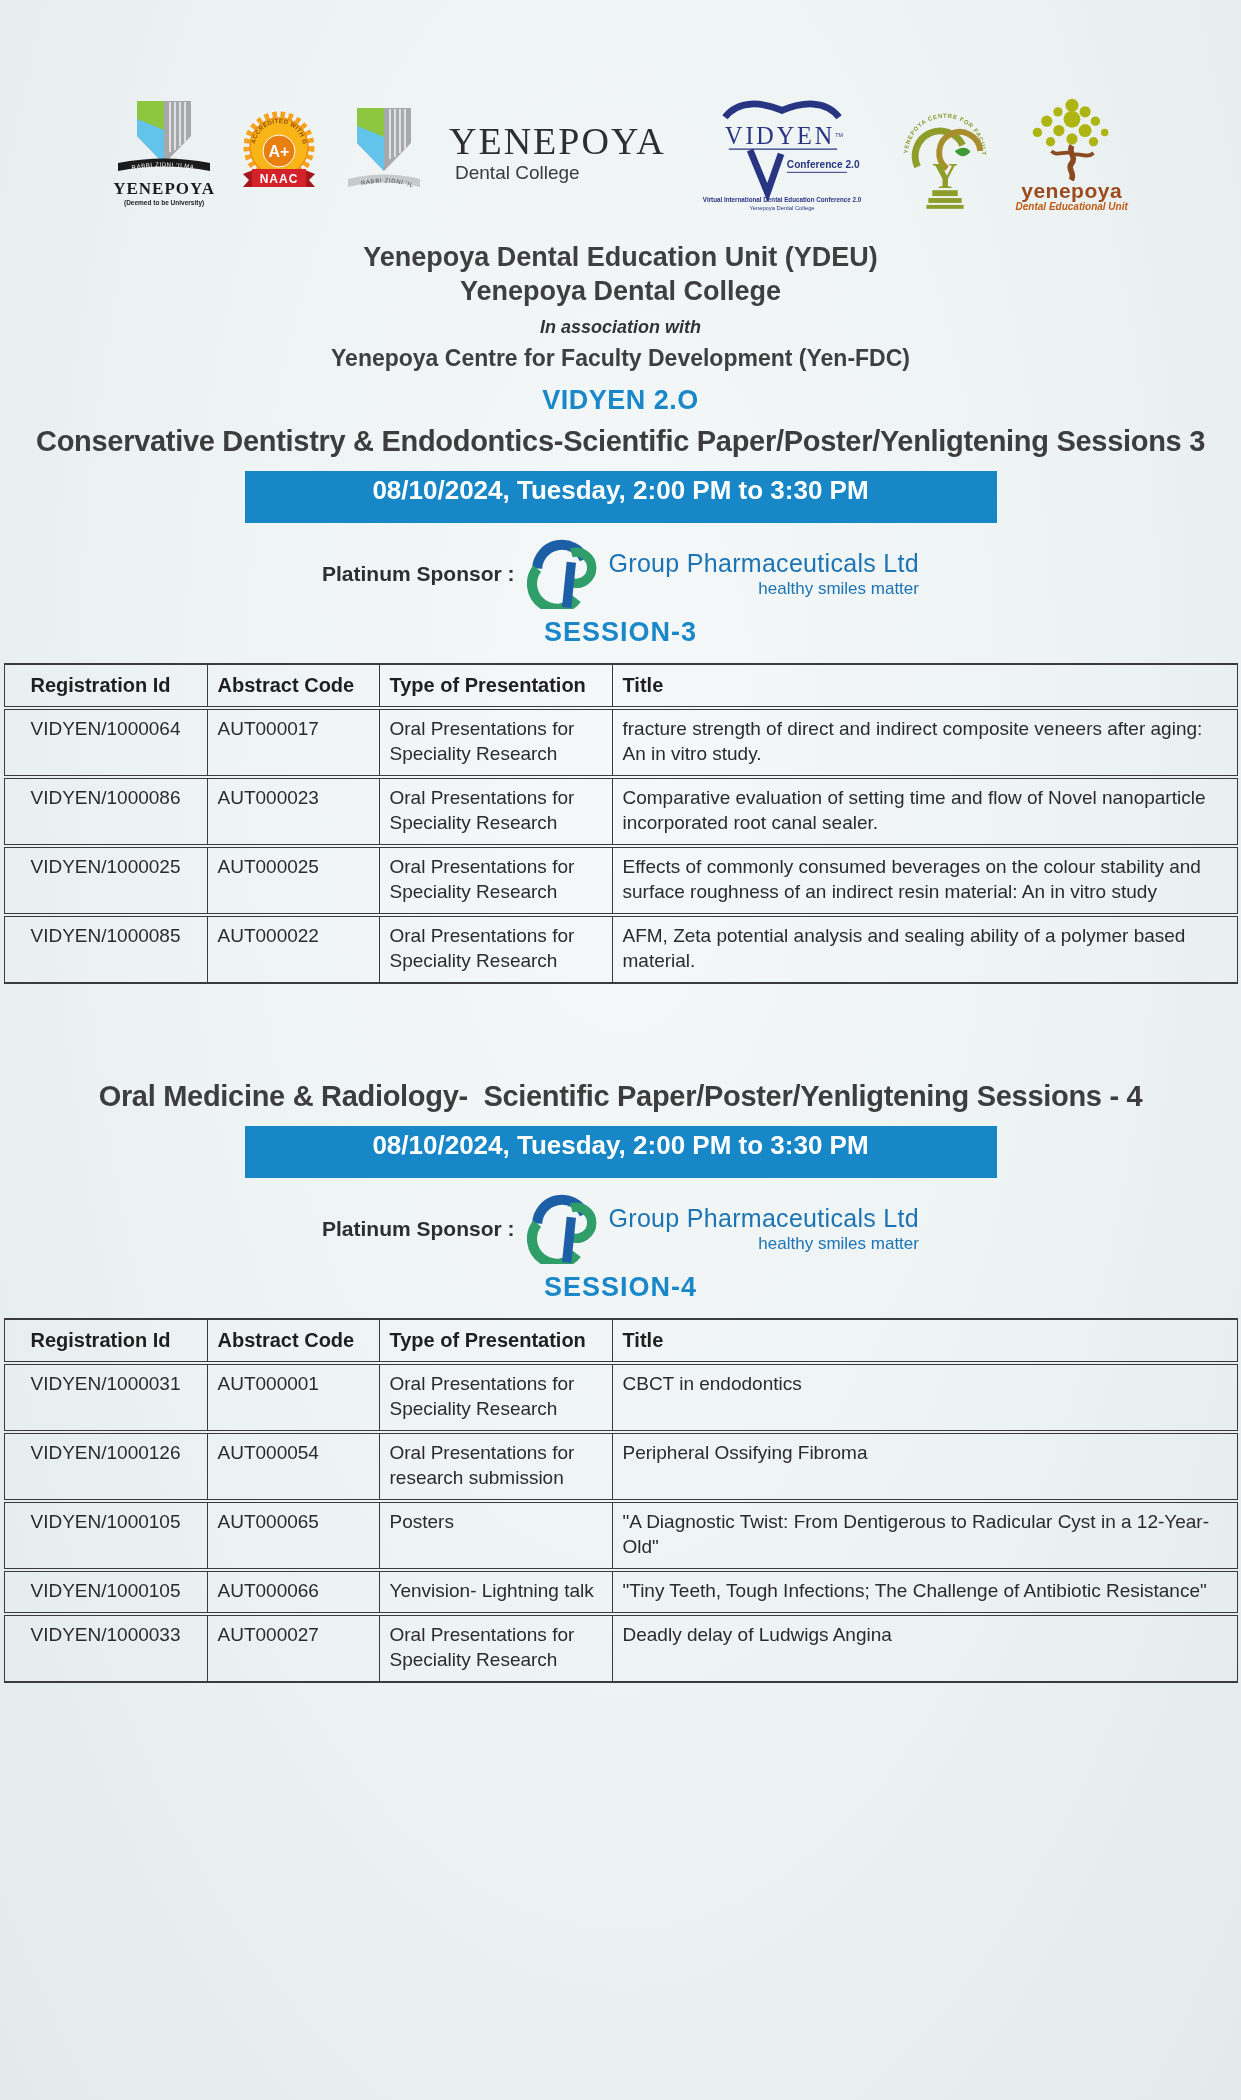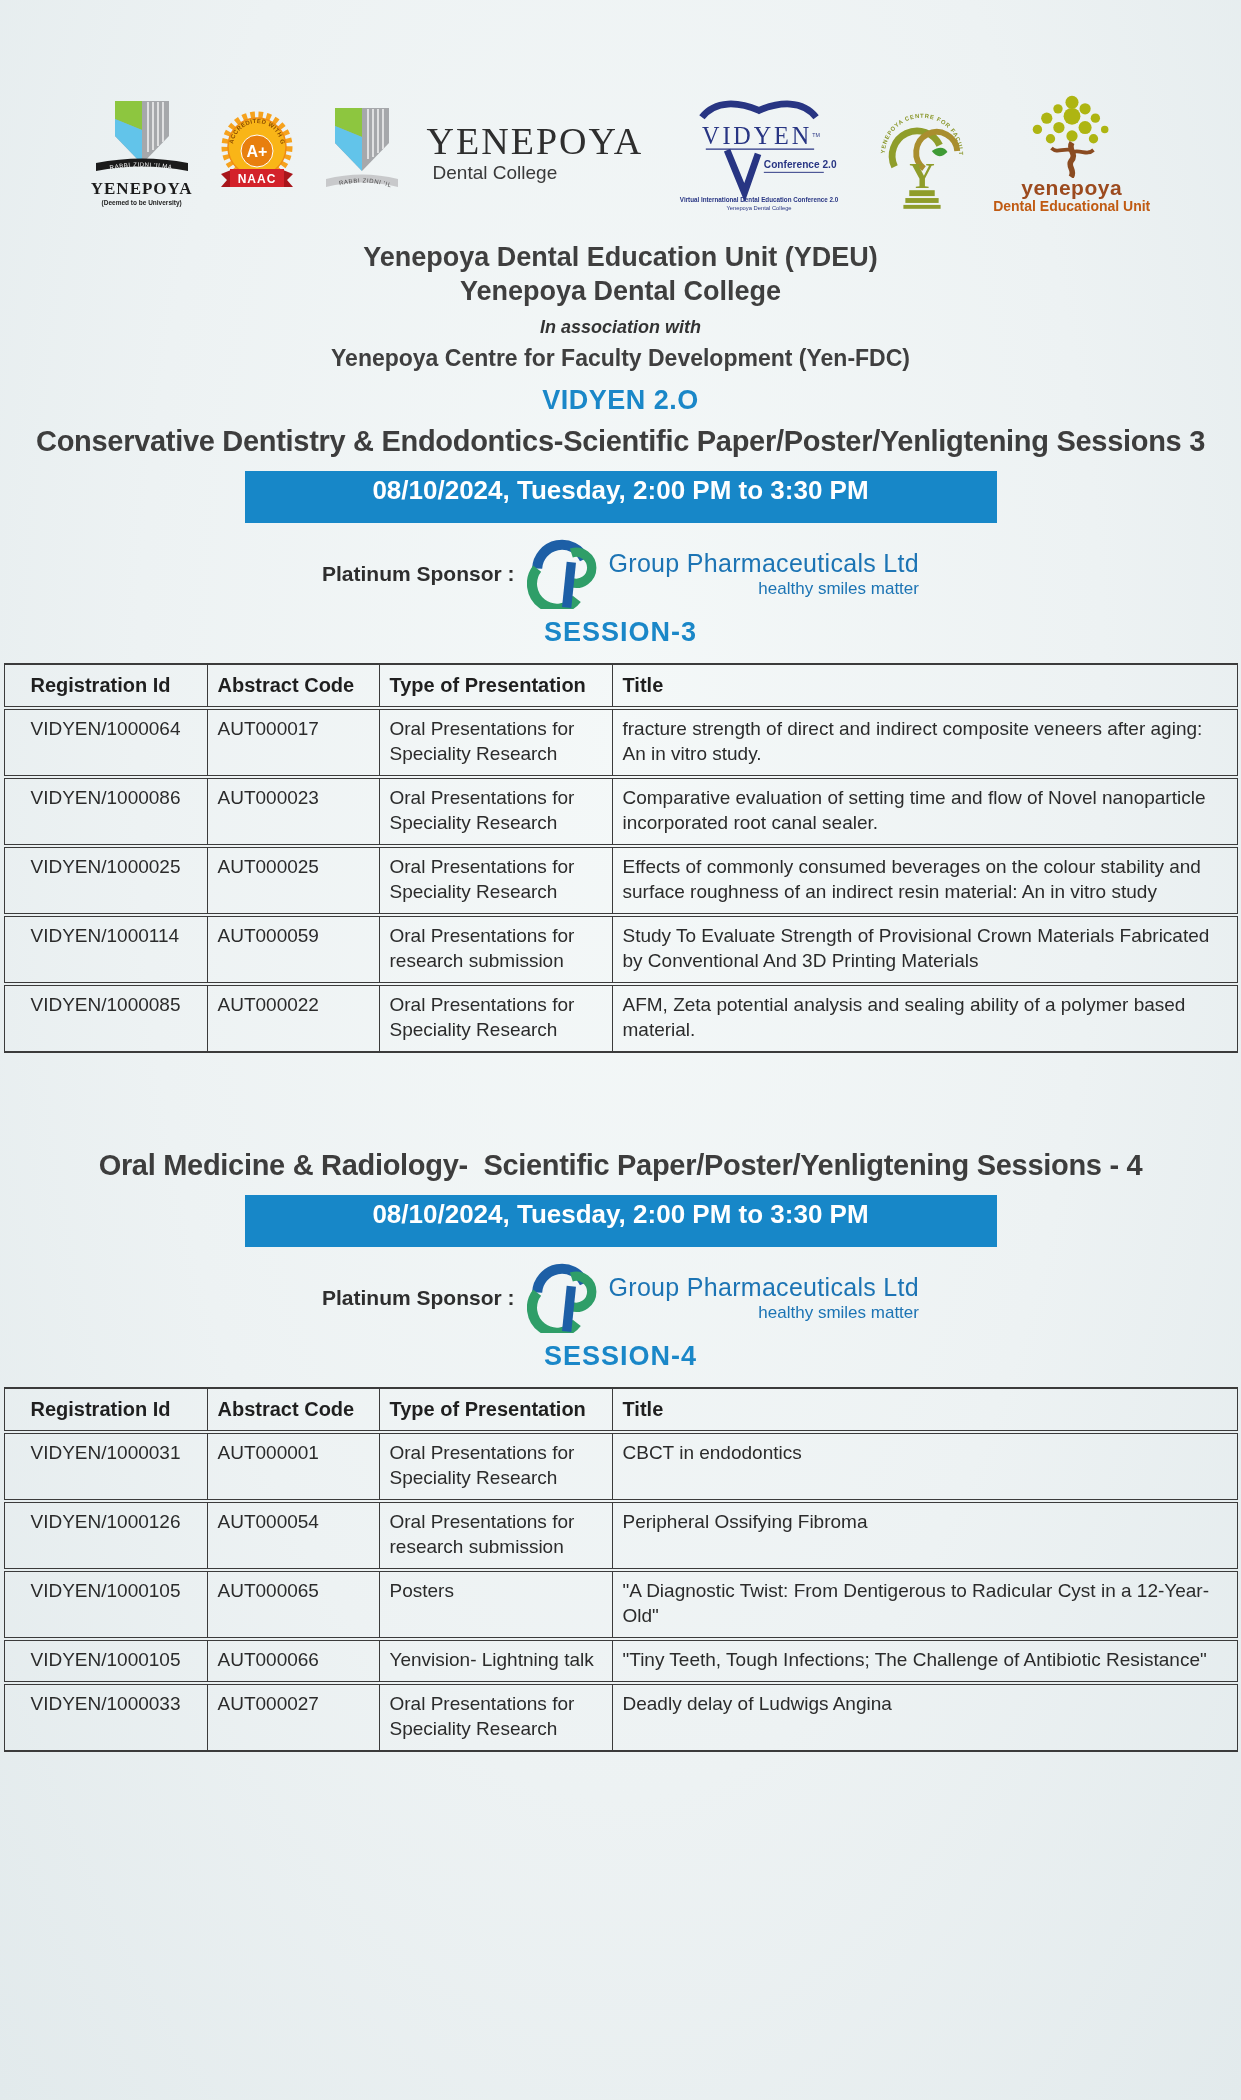--- a/index.html
+++ b/index.html
@@ -12,21 +12,21 @@
   .page { width:1241px; height:2100px; text-align:center; }
 
   
   .logos-row { padding-top:86px; height:134px; display:flex; justify-content:center; align-items:center; gap:24px; }
   .logo { display:flex; flex-direction:column; align-items:center; justify-content:flex-end; }
   .crest-name { font-family:"Liberation Serif", serif; font-weight:bold; font-size:17px; letter-spacing:1px; color:#1c1c1c; margin-top:1px; }
   .crest-sub { font-size:6.5px; font-weight:bold; color:#1c1c1c; }
   .dc-name { font-family:"Liberation Serif", serif; font-size:38px; letter-spacing:2px; color:#2e2e2e; line-height:38px; }
   .dc-sub { font-size:19px; color:#3a3a3a; text-align:left; width:100%; padding-left:6px; margin-top:2px; }
   .edu-name { font-size:21px; font-weight:bold; color:#9c4a1e; line-height:20px; letter-spacing:0.5px; }
-  .edu-sub { font-size:14px; font-weight:bold; color:#c05a12; }
+  .edu-sub { font-size:10px; font-weight:bold; color:#c05a12;font-style:italic; }
 
   
   .org1 { margin-top:20px; font-size:27px; font-weight:bold; color:#3f3f3f; line-height:34px; }
   .org2 { font-size:27px; font-weight:bold; color:#3f3f3f; line-height:34px; }
   .assoc { margin-top:9px; font-size:18px; font-style:italic; font-weight:600; color:#333; }
   .org3 { margin-top:7px; font-size:23px; font-weight:bold; color:#3f3f3f; }
   .vidyen-h { margin-top:13px; font-size:27px; font-weight:bold; color:#1a87c8; letter-spacing:0.5px; }
 
   
   .sec-title { margin-top:9px; font-size:29px; font-weight:bold; color:#3d3d3d; letter-spacing:-0.3px; white-space:pre-wrap; }
@@ -246,26 +246,20 @@
             <td>Oral Presentations for Speciality Research</td>
             <td>Comparative evaluation of setting time and flow of Novel nanoparticle incorporated root canal sealer.</td>
           </tr>
           <tr>
             <td>VIDYEN/1000025</td>
             <td>AUT000025</td>
             <td>Oral Presentations for Speciality Research</td>
             <td>Effects of commonly consumed beverages on the colour stability and surface roughness of an indirect resin material: An in vitro study</td>
           </tr>
           <tr>
-            <td>VIDYEN/1000114</td>
-            <td>AUT000059</td>
-            <td>Oral Presentations for research submission</td>
-            <td>Study To Evaluate Strength of Provisional Crown Materials Fabricated by Conventional And 3D Printing Materials</td>
-          </tr>
-          <tr>
             <td>VIDYEN/1000085</td>
             <td>AUT000022</td>
             <td>Oral Presentations for Speciality Research</td>
             <td>AFM, Zeta potential analysis and sealing ability of a polymer based material.</td>
           </tr>
         </tbody>
     </table>
   </div>
 
   <div class="section section--second">

